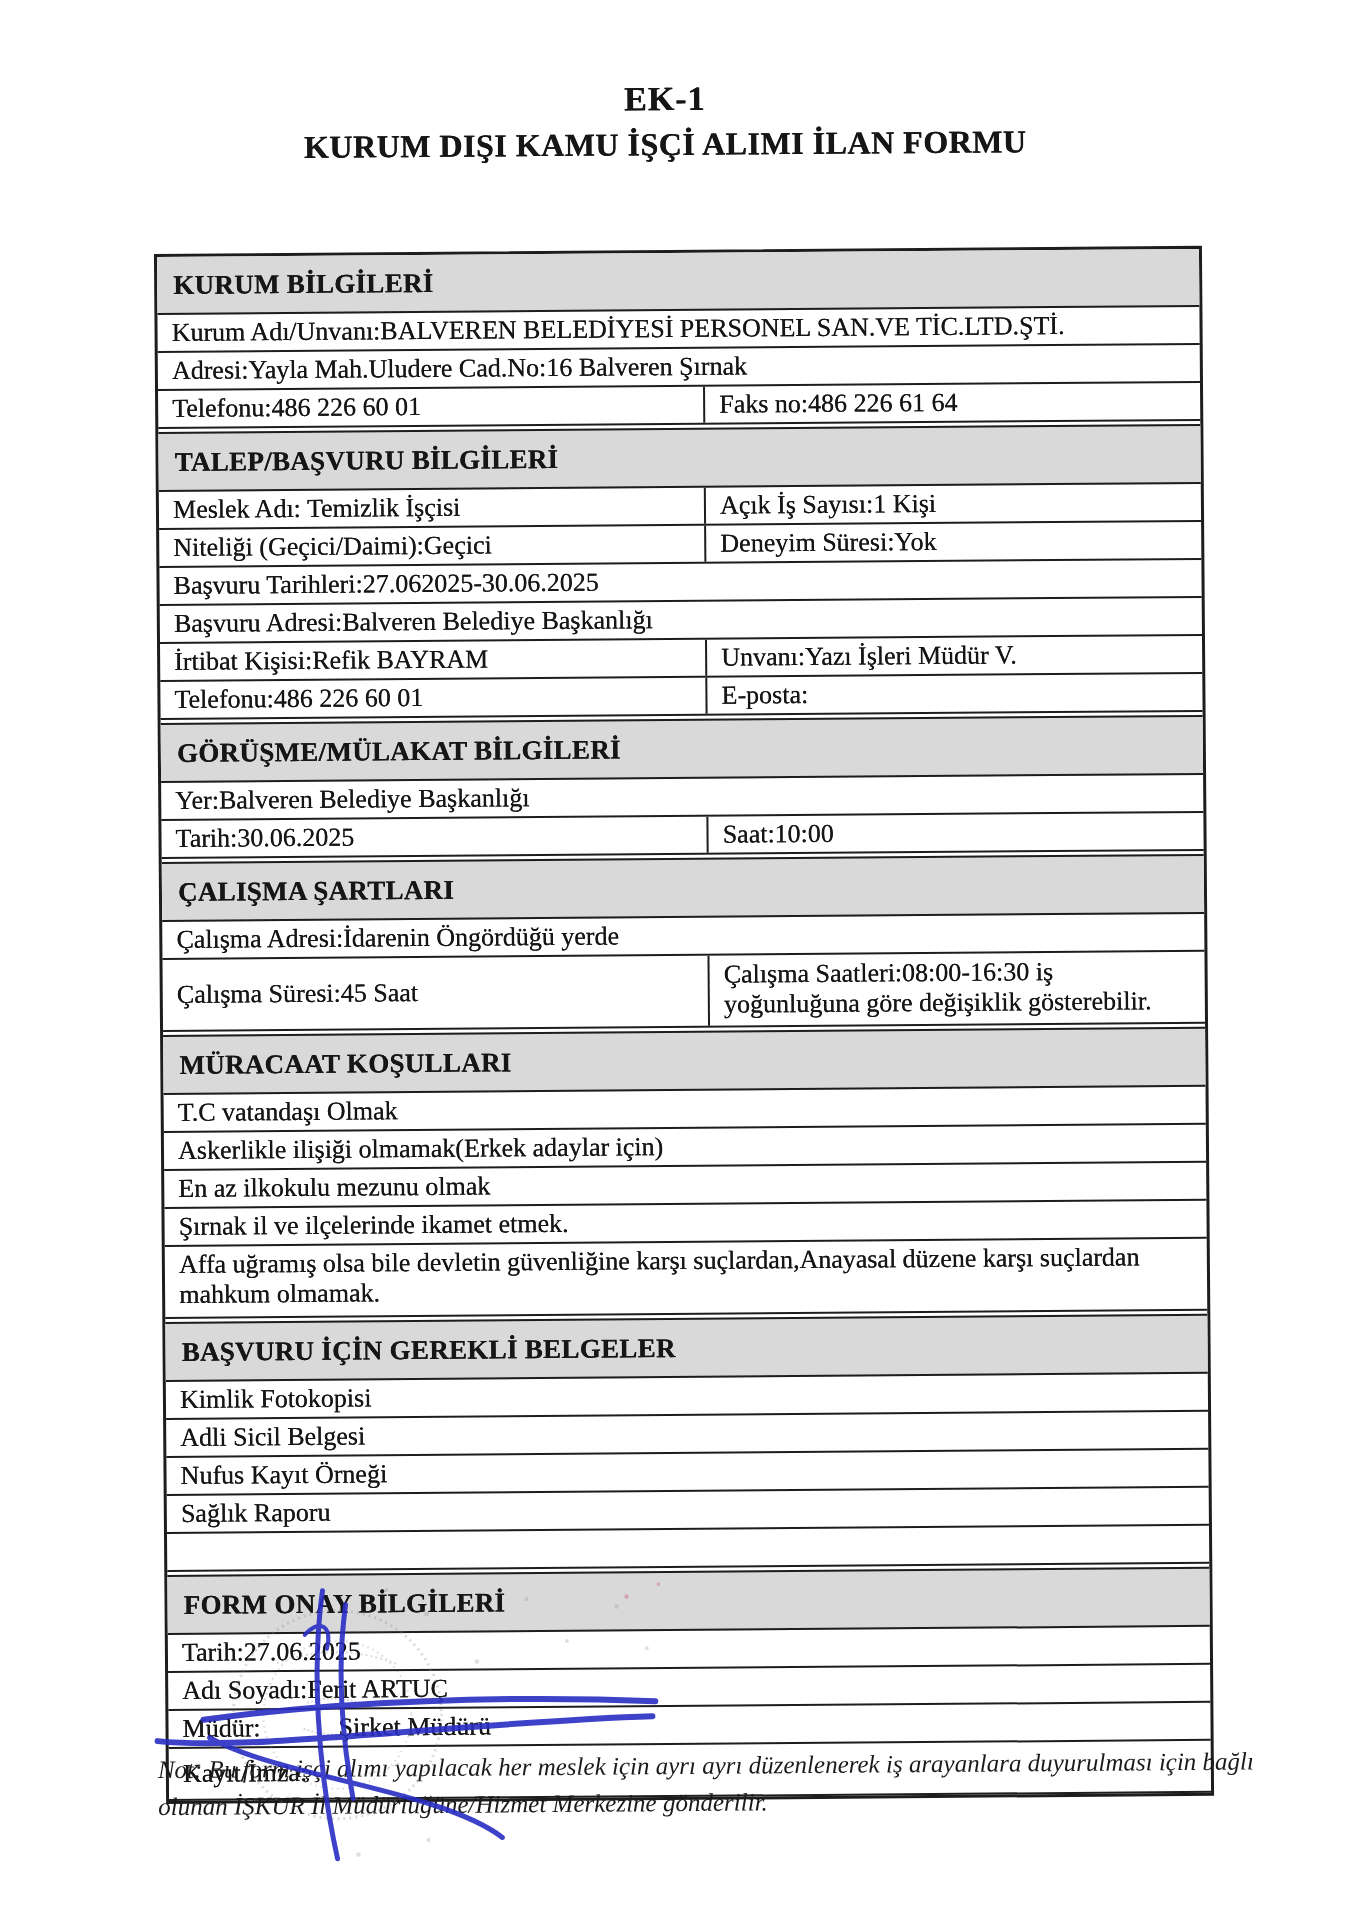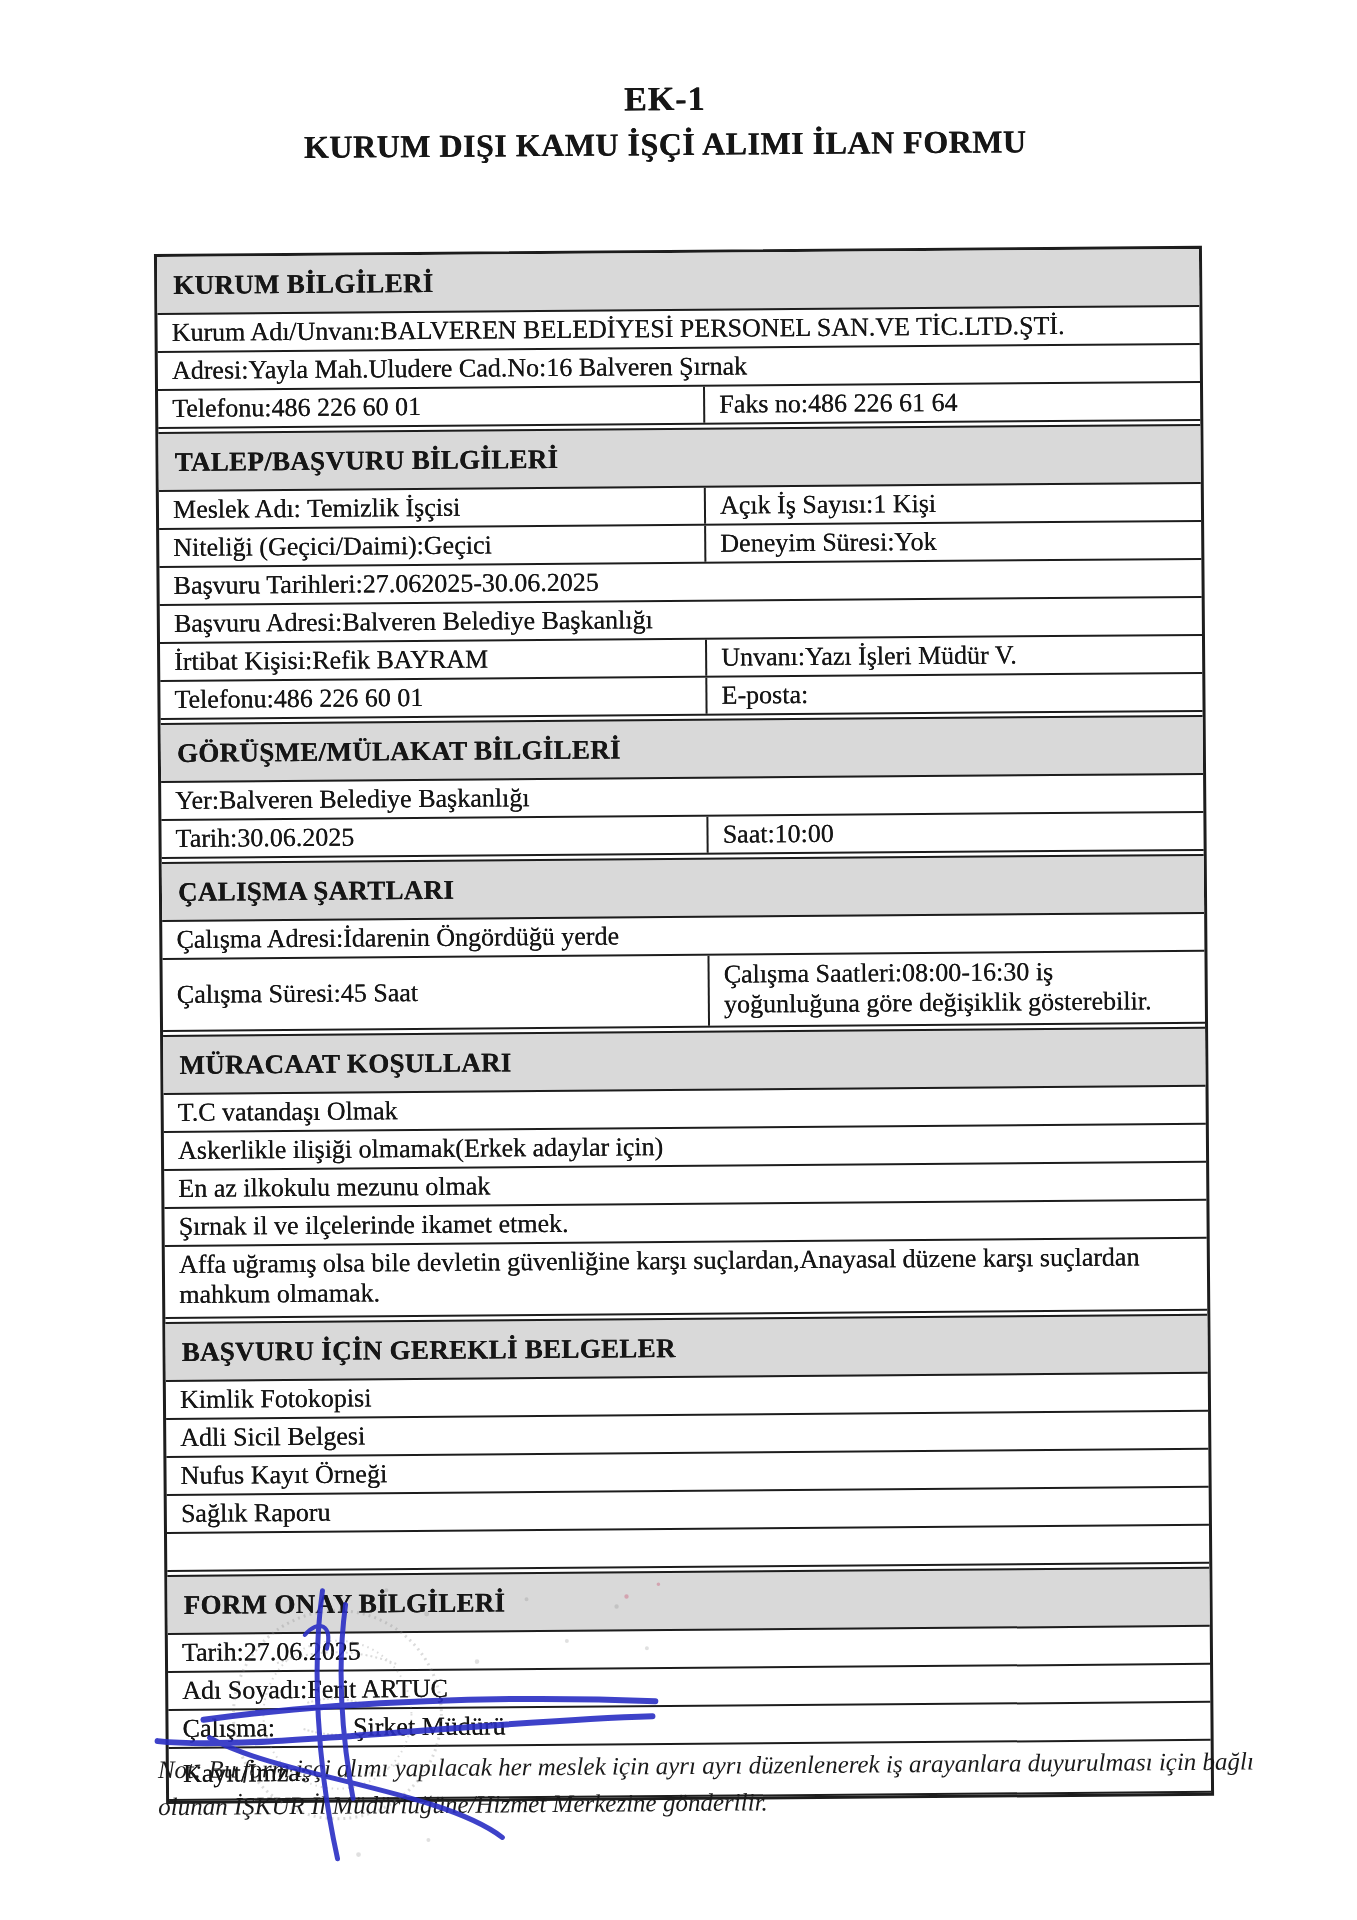--- a/index.html
+++ b/index.html
@@ -122,21 +122,21 @@
     <div class="row">Kimlik Fotokopisi</div>
     <div class="row">Adli Sicil Belgesi</div>
     <div class="row">Nufus Kayıt Örneği</div>
     <div class="row">Sağlık Raporu</div>
     <div class="row empty-row"></div>
 
     <div class="sec-header">FORM ONAY BİLGİLERİ</div>
     <div class="row">Tarih:27.06.2025</div>
     <div class="row">Adı Soyadı:Ferit ARTUÇ</div>
     <div class="row">
-      <span>Çalışma:</span><span class="unvani-gap"></span><span>Şirket Müdürü</span>
+      <span>Müdür:</span><span class="unvani-gap"></span><span>Şirket Müdürü</span>
     </div>
     <div class="row kase-row">
       <span>Kayıt/İmza:</span>
     </div>
 
   </div>
 
   <p class="note">
     <span class="note-prefix">Not:</span><span> Bu form işçi alımı yapılacak her meslek için ayrı ayrı düzenlenerek iş arayanlara duyurulması için bağlı olunan İŞKUR İl Müdürlüğüne/Hizmet Merkezine gönderilir.</span>
   </p>

